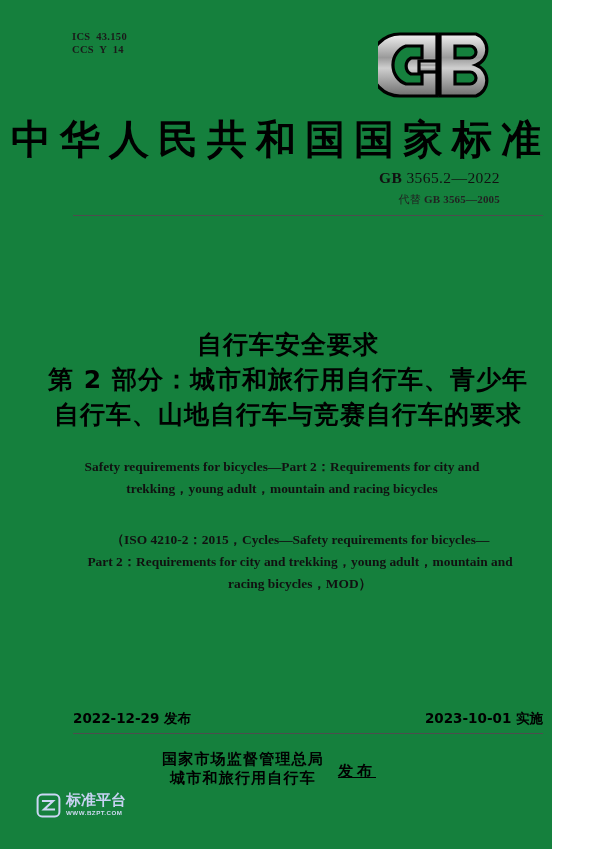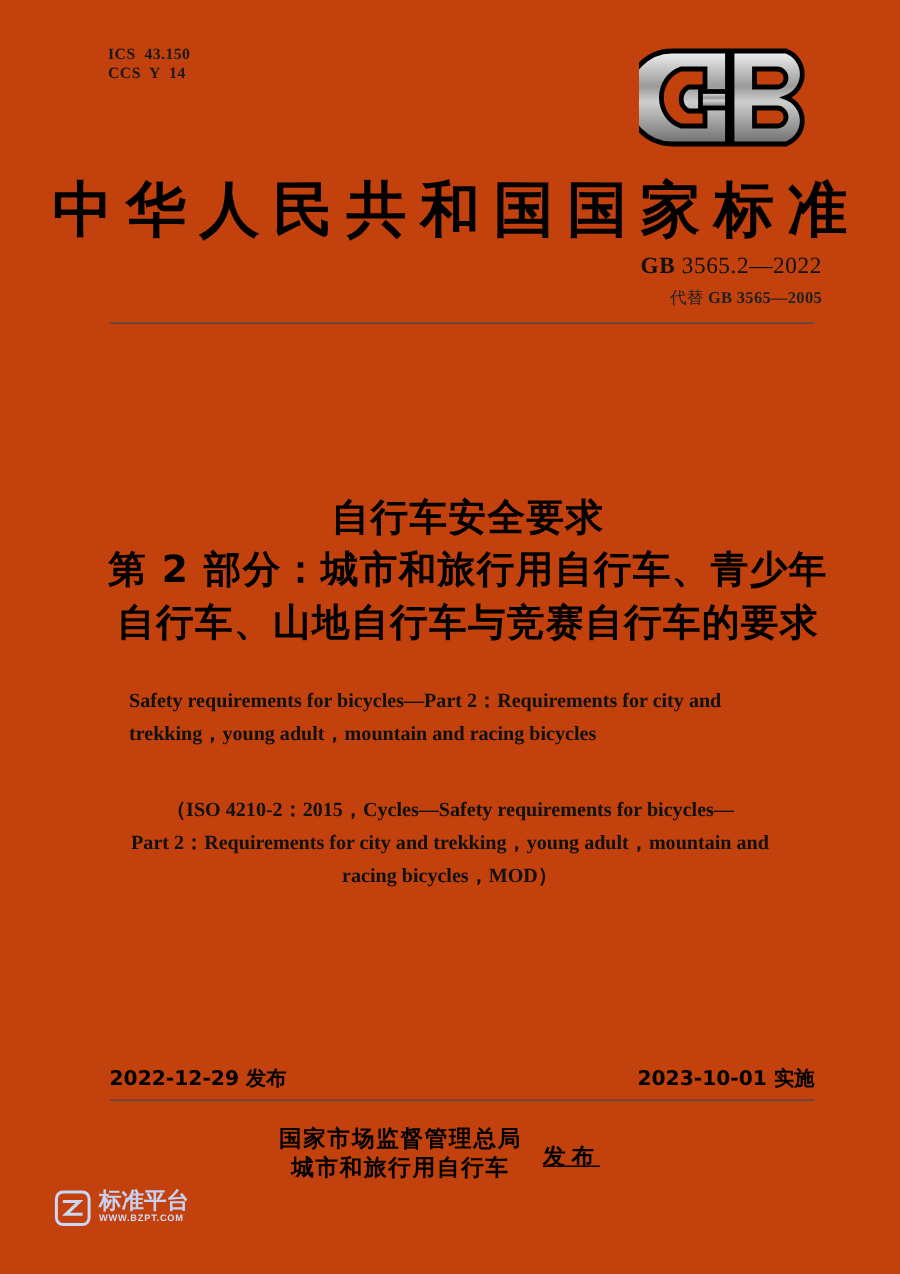--- a/index.html
+++ b/index.html
@@ -6,23 +6,23 @@
     margin: 0;
     padding: 0;
     background: #ffffff;
   }
   body {
     font-family: "Liberation Sans", sans-serif;
     -webkit-font-smoothing: antialiased;
   }
   .page {
     position: relative;
-    width: 600px;
+    width: 552px;
     height: 849px;
-    background: #c2410c;
+    background: #15803d;
     overflow: hidden;
     color: #000000;
   }
 
   
   .codes {
     position: absolute;
     left: 72px;
     top: 30px;
     font-family: "Liberation Serif", serif;
@@ -109,24 +109,24 @@
     font-size: 25px;
     line-height: 35px;
     letter-spacing: 1px;
     color: #000;
   }
   .cn-title .l { display: block; white-space: nowrap; margin-left: 24px; }
 
   
   .en-title {
     position: absolute;
-    left: 86px;
+    left: 60px;
     width: 444px;
     top: 456px;
-    text-align: left;
+    text-align: center;
     font-family: "Liberation Serif", serif;
     font-weight: bold;
     font-size: 13.4px;
     line-height: 22px;
     color: #111;
   }
   .en-title .l { display: block; }
 
   
   .iso-note {

